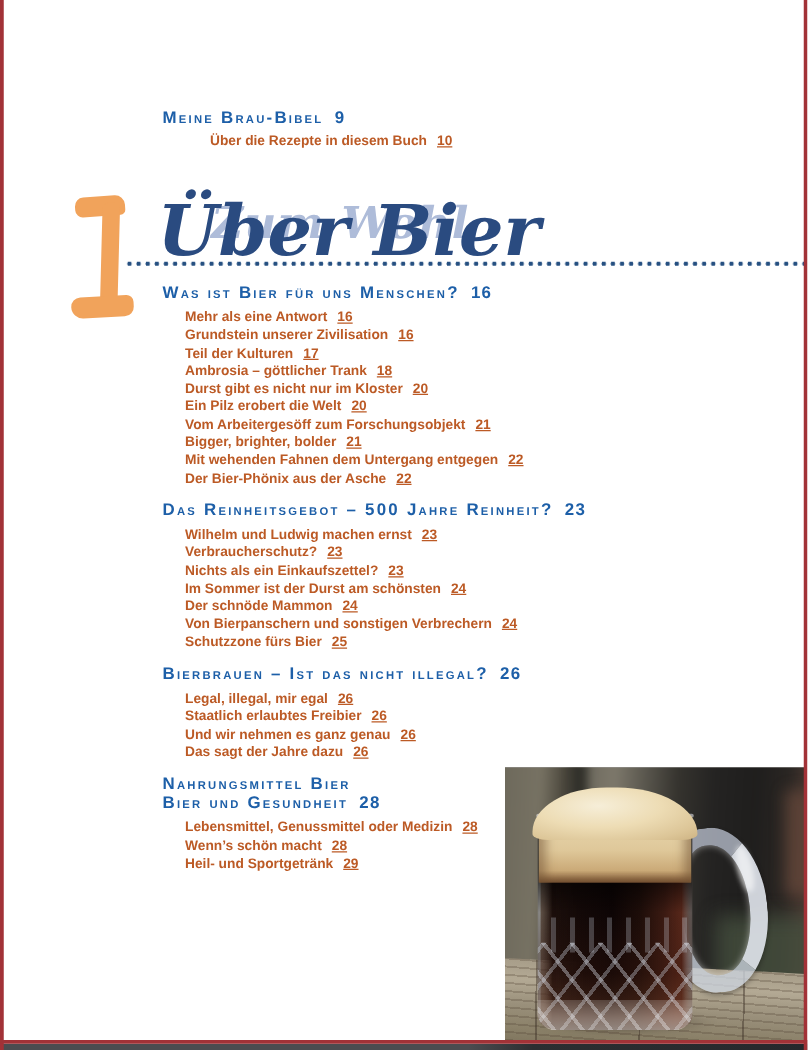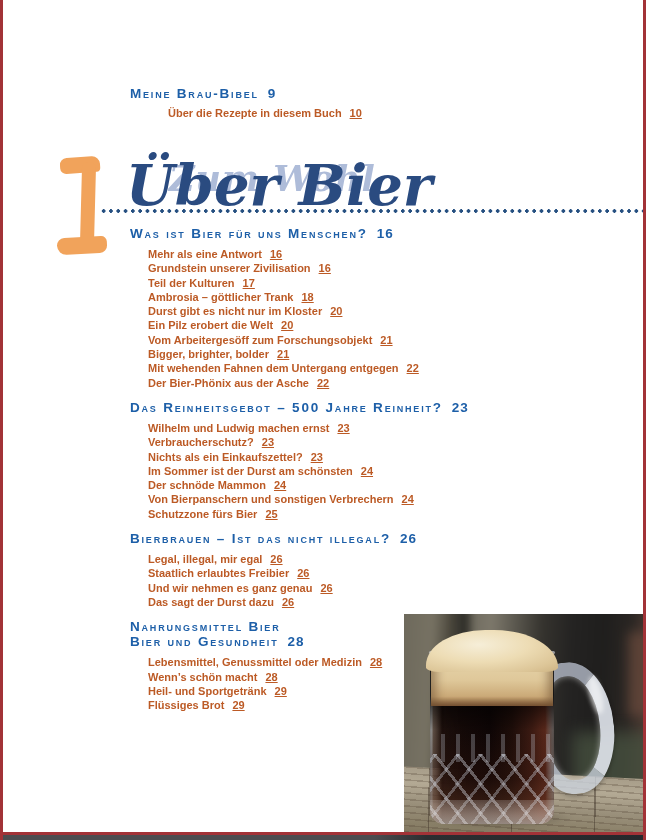--- a/index.html
+++ b/index.html
@@ -158,34 +158,33 @@
   </div>
 
   <div class="toc-section">
     <div class="toc-heading sec-heading">
         <span class="sec-title-line">Bierbrauen – Ist das nicht illegal?<span class="sec-page">26</span></span>
       </div>
     <div class="sec-items">
         <div class="toc-item"><span class="item-label">Legal, illegal, mir egal</span><span class="item-page">26</span></div>
         <div class="toc-item"><span class="item-label">Staatlich erlaubtes Freibier</span><span class="item-page">26</span></div>
         <div class="toc-item"><span class="item-label">Und wir nehmen es ganz genau</span><span class="item-page">26</span></div>
-        <div class="toc-item"><span class="item-label">Das sagt der Durst dazu</span><span class="item-page">26</span></div>
+        <div class="toc-item"><span class="item-label">Das sagt der Jahre dazu</span><span class="item-page">26</span></div>
       </div>
   </div>
 
   <div class="toc-section">
     <div class="toc-heading sec-heading">
         <span class="sec-title-line">Nahrungsmittel Bier</span>
         <span class="sec-title-line">Bier und Gesundheit<span class="sec-page">28</span></span>
       </div>
     <div class="sec-items">
         <div class="toc-item"><span class="item-label">Lebensmittel, Genussmittel oder Medizin</span><span class="item-page">28</span></div>
         <div class="toc-item"><span class="item-label">Wenn’s schön macht</span><span class="item-page">28</span></div>
         <div class="toc-item"><span class="item-label">Heil- und Sportgetränk</span><span class="item-page">29</span></div>
-        <div class="toc-item"><span class="item-label">Flüssiges Brot</span><span class="item-page">29</span></div>
       </div>
   </div>
 </div>
 
 <div class="photo">
   <div class="ph-bg"></div>
   <div class="ph-streak"></div>
   <div class="ph-leaf"></div>
   <div class="ph-redbit"></div>
   <div class="ph-table"></div>

